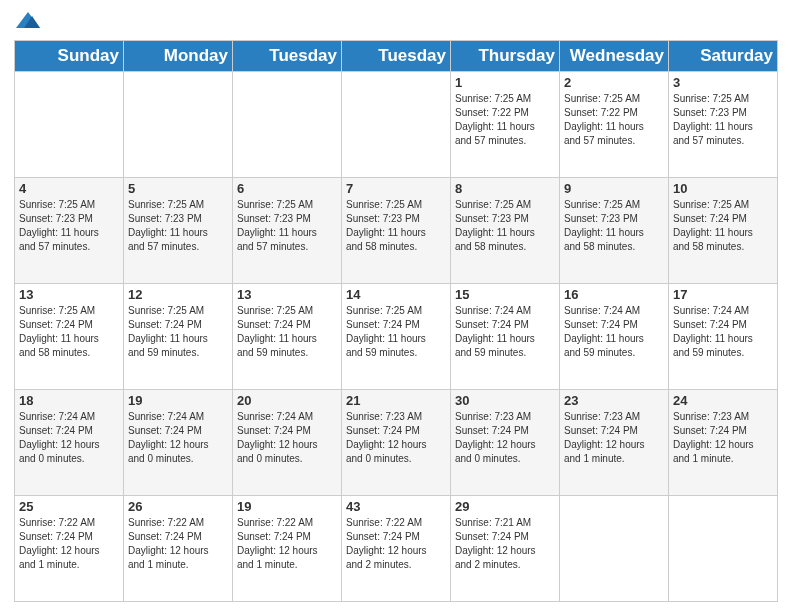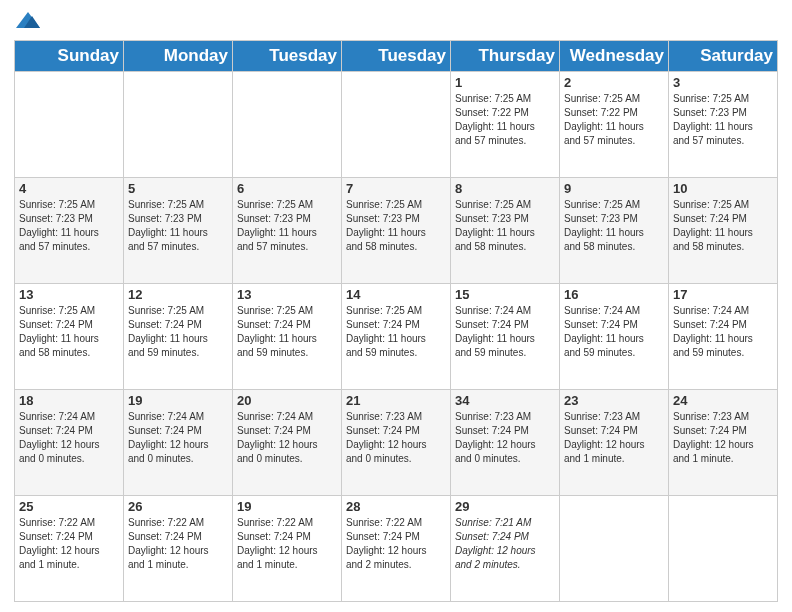--- a/index.html
+++ b/index.html
@@ -286,21 +286,21 @@
 and 0 minutes.</div>
           </td>
           <td>
             <span class="day-number">21</span>
             <div class="day-info" style="white-space: pre-line;">Sunrise: 7:23 AM
 Sunset: 7:24 PM
 Daylight: 12 hours
 and 0 minutes.</div>
           </td>
           <td>
-            <span class="day-number">34</span>
+            <span class="day-number">30</span>
             <div class="day-info" style="white-space: pre-line;">Sunrise: 7:23 AM
 Sunset: 7:24 PM
 Daylight: 12 hours
 and 0 minutes.</div>
           </td>
           <td>
             <span class="day-number">23</span>
             <div class="day-info" style="white-space: pre-line;">Sunrise: 7:23 AM
 Sunset: 7:24 PM
 Daylight: 12 hours
@@ -330,29 +330,29 @@
 and 1 minute.</div>
           </td>
           <td>
             <span class="day-number">19</span>
             <div class="day-info" style="white-space: pre-line;">Sunrise: 7:22 AM
 Sunset: 7:24 PM
 Daylight: 12 hours
 and 1 minute.</div>
           </td>
           <td>
-            <span class="day-number">28</span>
+            <span class="day-number">43</span>
             <div class="day-info" style="white-space: pre-line;">Sunrise: 7:22 AM
 Sunset: 7:24 PM
 Daylight: 12 hours
 and 2 minutes.</div>
           </td>
           <td>
             <span class="day-number">29</span>
-            <div class="day-info" style="white-space: pre-line; font-style: italic;">Sunrise: 7:21 AM
+            <div class="day-info" style="white-space: pre-line;">Sunrise: 7:21 AM
 Sunset: 7:24 PM
 Daylight: 12 hours
 and 2 minutes.</div>
           </td>
           <td class="empty-cell"></td>
           <td class="empty-cell"></td>
         </tr>
       </tbody>
   </table>
 </div>

